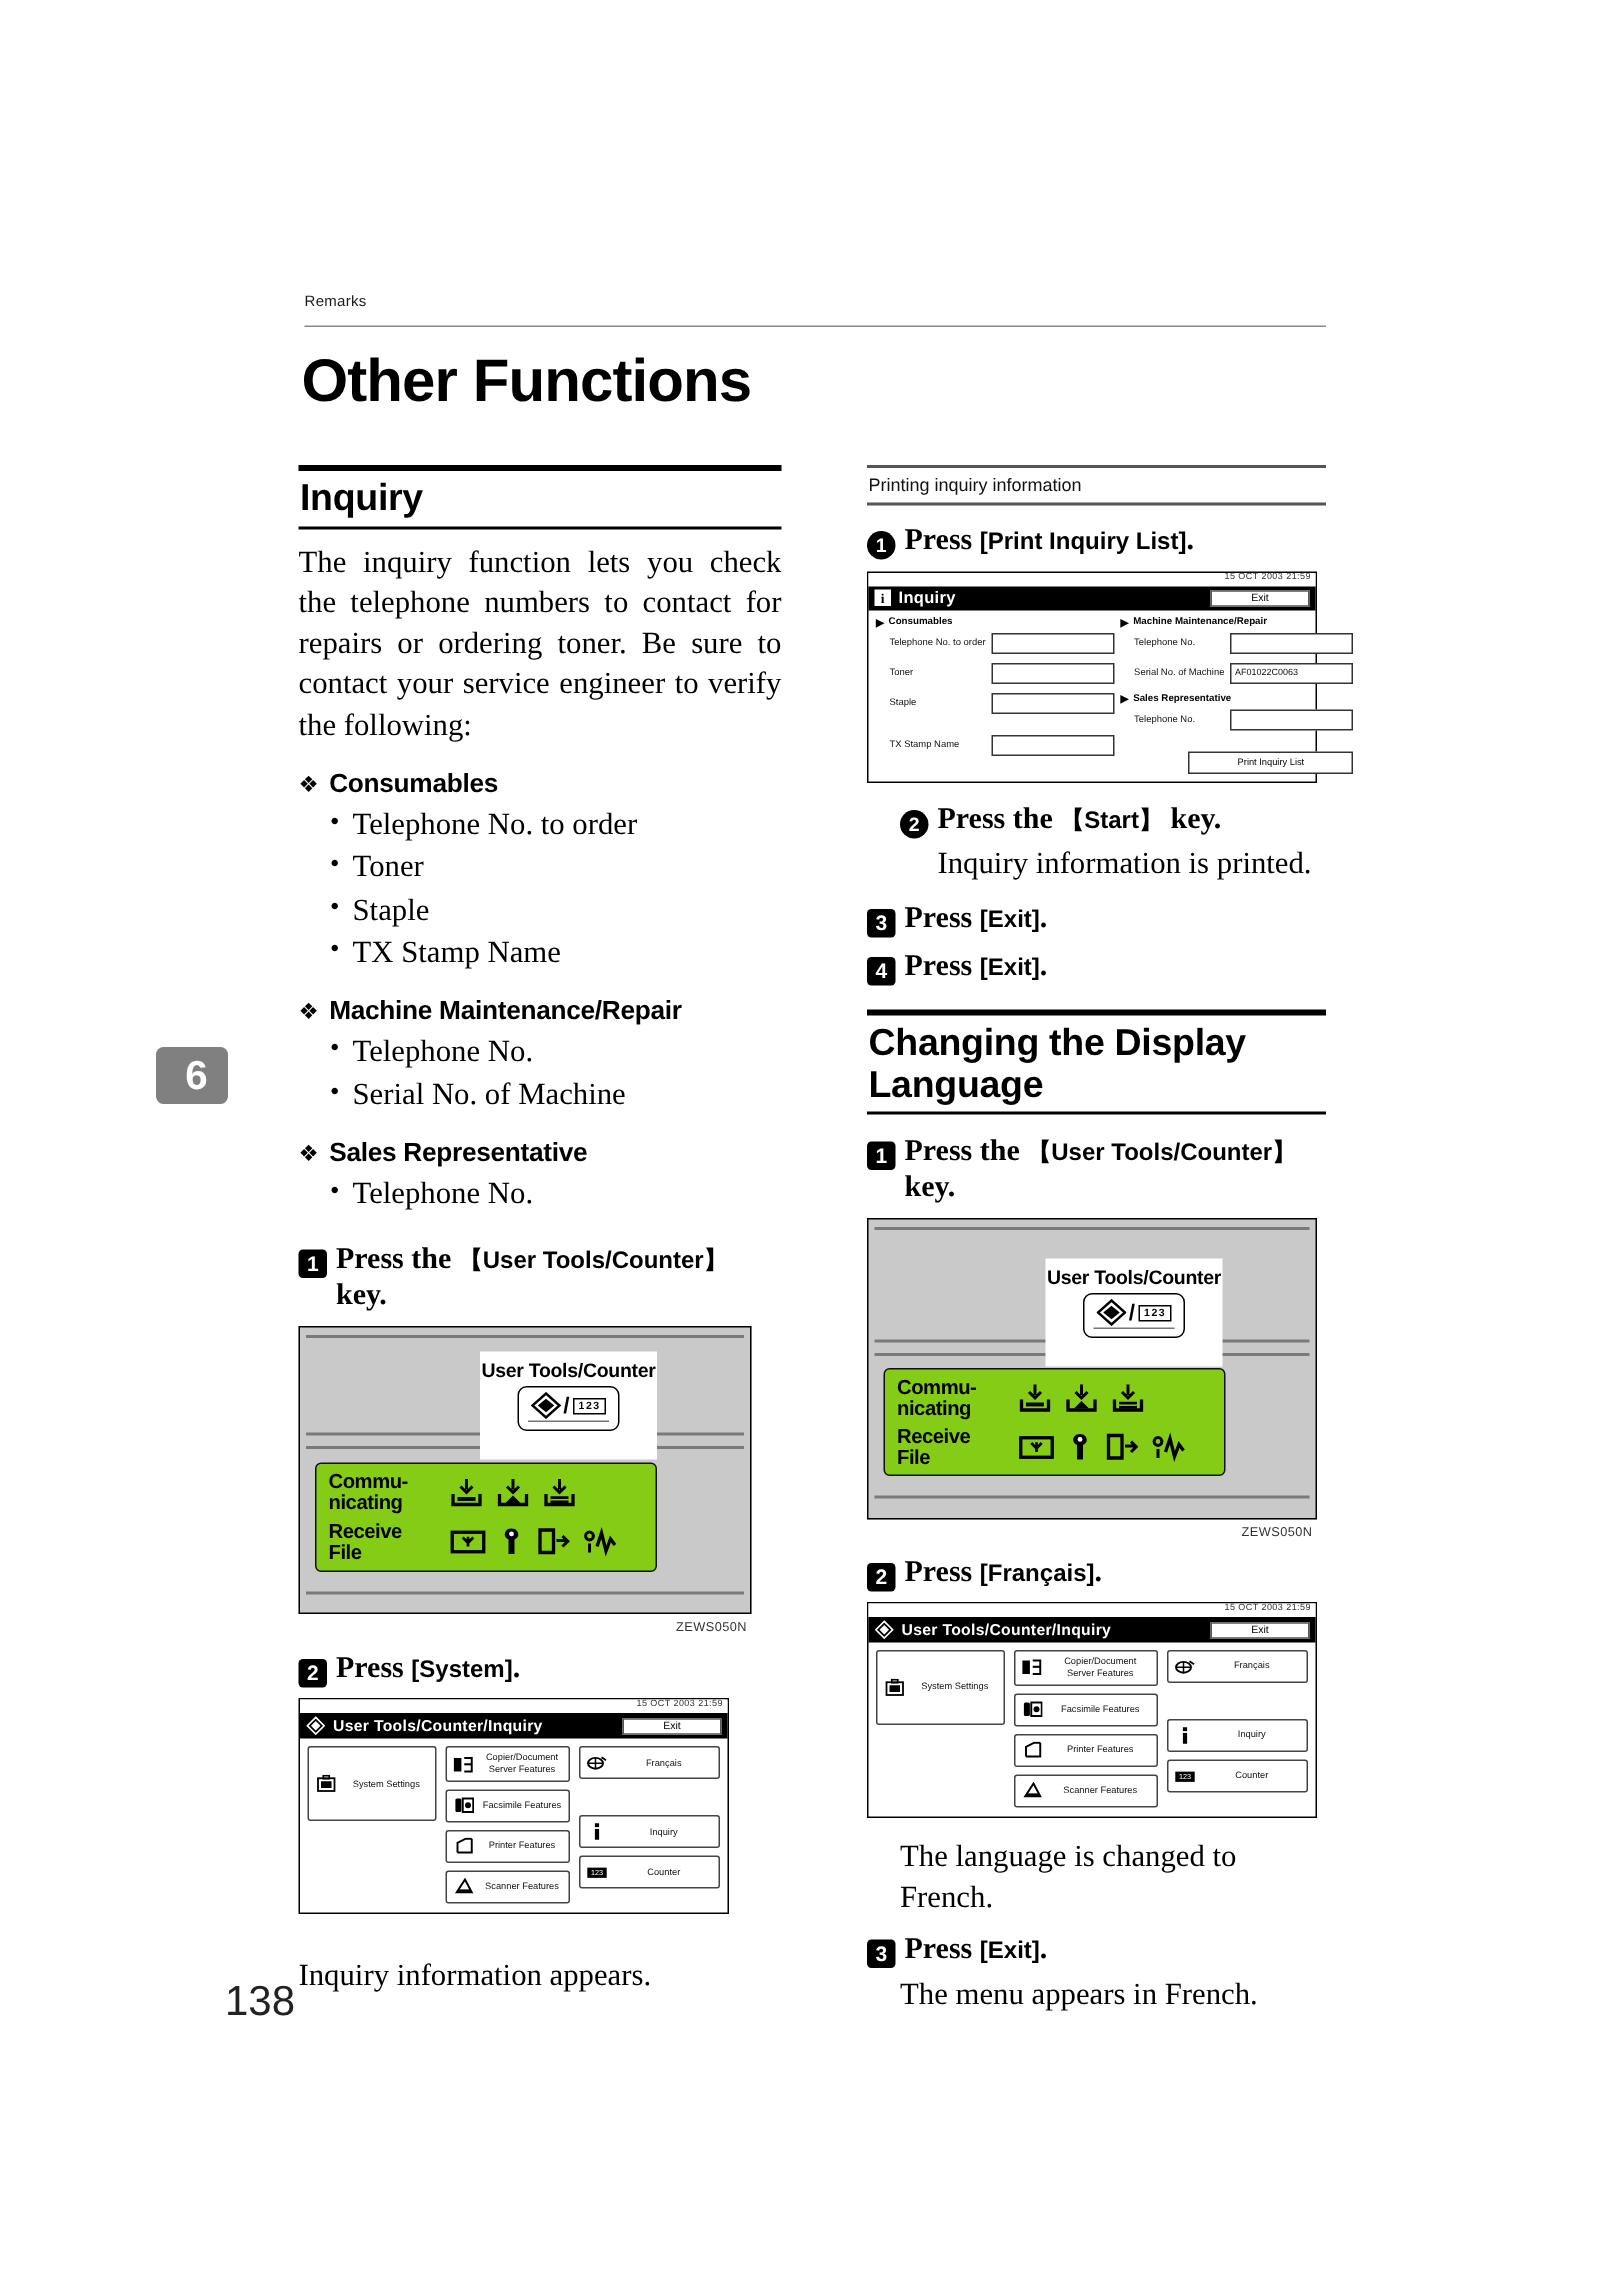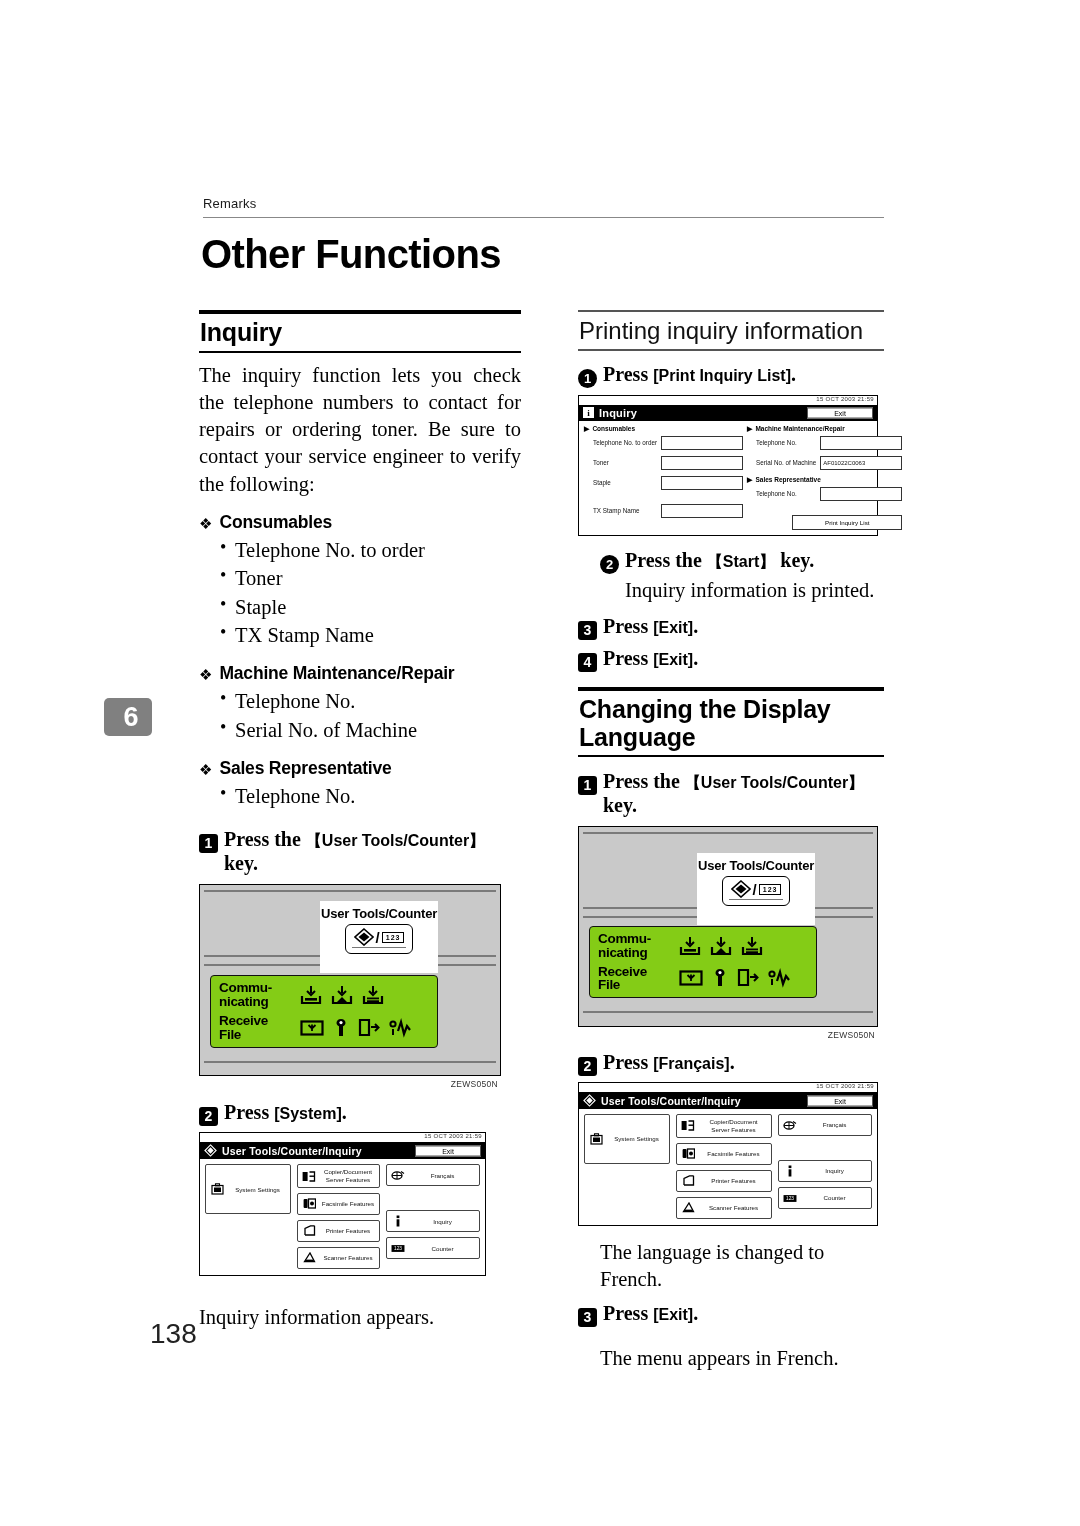--- a/index.html
+++ b/index.html
@@ -10,21 +10,21 @@
     color:#000;
     position:relative;
     overflow:hidden;
   }
   .page{position:absolute;inset:0;}
 
   
   .running-head{
     position:absolute;left:203px;top:196px;width:681px;
     font-family:"Liberation Sans", sans-serif;
-    font-size:13px;letter-spacing:.2px;color:#1a1a1a;
+    font-size:10px;letter-spacing:.2px;color:#1a1a1a;
   }
   .head-rule{
     position:absolute;left:203px;top:217px;width:681px;height:1.4px;background:#888;
   }
 
   
   .chapter-tab{
     position:absolute;left:104px;top:698px;width:48px;height:38px;
     background:#808080;border-radius:5px;
     font-family:"Liberation Sans", sans-serif;
@@ -46,21 +46,21 @@
   .rule-thick{height:4px;background:#000;width:100%;}
   .rule-thin{height:2px;background:#000;width:100%;}
   .rule-med{height:1.6px;background:#555;width:100%;}
   .sec-h1-text{
     font-family:"Liberation Sans", sans-serif;
     font-weight:bold;font-size:25px;letter-spacing:-.2px;
     padding:5px 0 4px 1px;line-height:1.1;
   }
   .sub-h{
     font-family:"Liberation Sans", sans-serif;
-    font-size:24px;color:#111;padding:5px 0 5px 1px;line-height:1.15;
+    font-size:12px;color:#111;padding:5px 0 5px 1px;line-height:1.15;
   }
 
   
   p.body{
     font-family:"Liberation Serif", serif;
     font-size:20.5px;line-height:1.33;margin:9px 0 0 0;
     text-align:justify;
     -webkit-hyphens:auto;hyphens:auto;
   }
   p.body.nojust{text-align:left;}
@@ -727,16 +727,16 @@
     </div>
 
     <p class="body nojust" style="margin:13px 0 0 22px;">The language is changed to French.</p>
 
     <div class="step" style="margin-top:8px;">
       <span class="badge-sq">3</span>
       <span class="step-text"><span>Press</span>
         <span class="ui">[Exit]</span><span>.</span></span>
     </div>
 
-    <p class="body nojust" style="margin:20px 0 0 22px;">The menu appears in French.</p>
+    <p class="body nojust" style="margin:6px 0 0 22px;">The menu appears in French.</p>
   </div>
 
 </div>
 
 </body></html>

